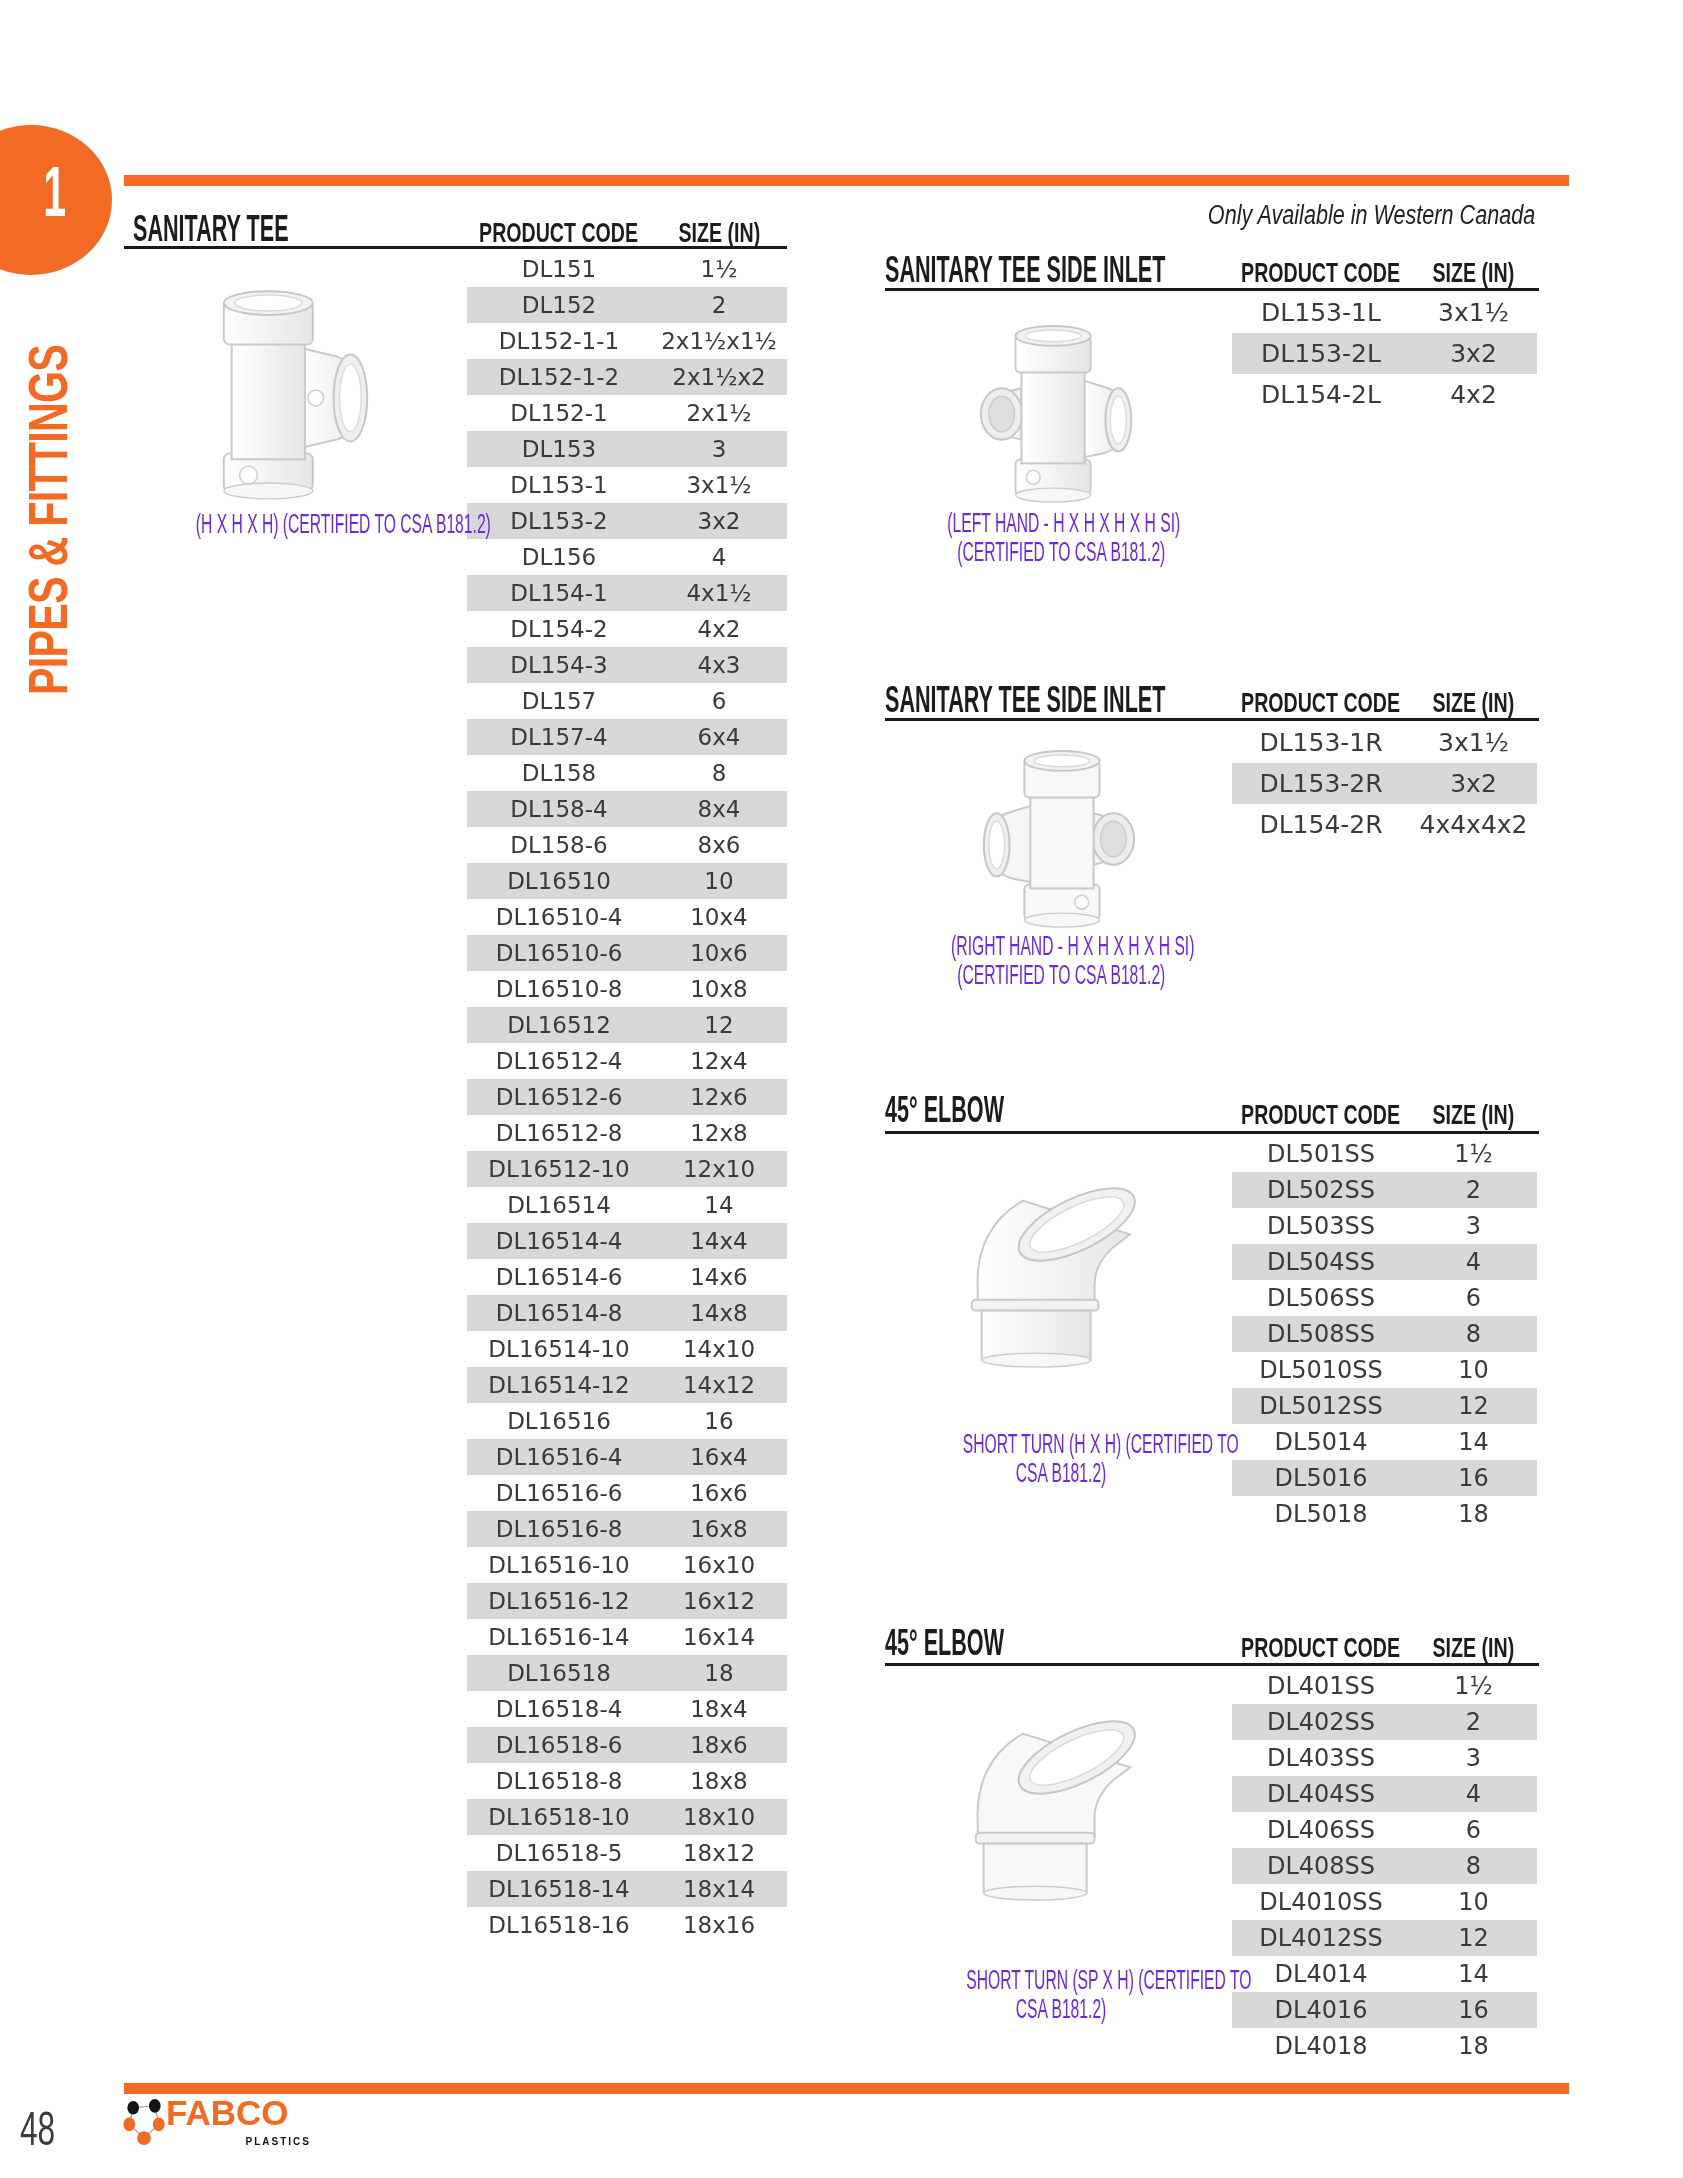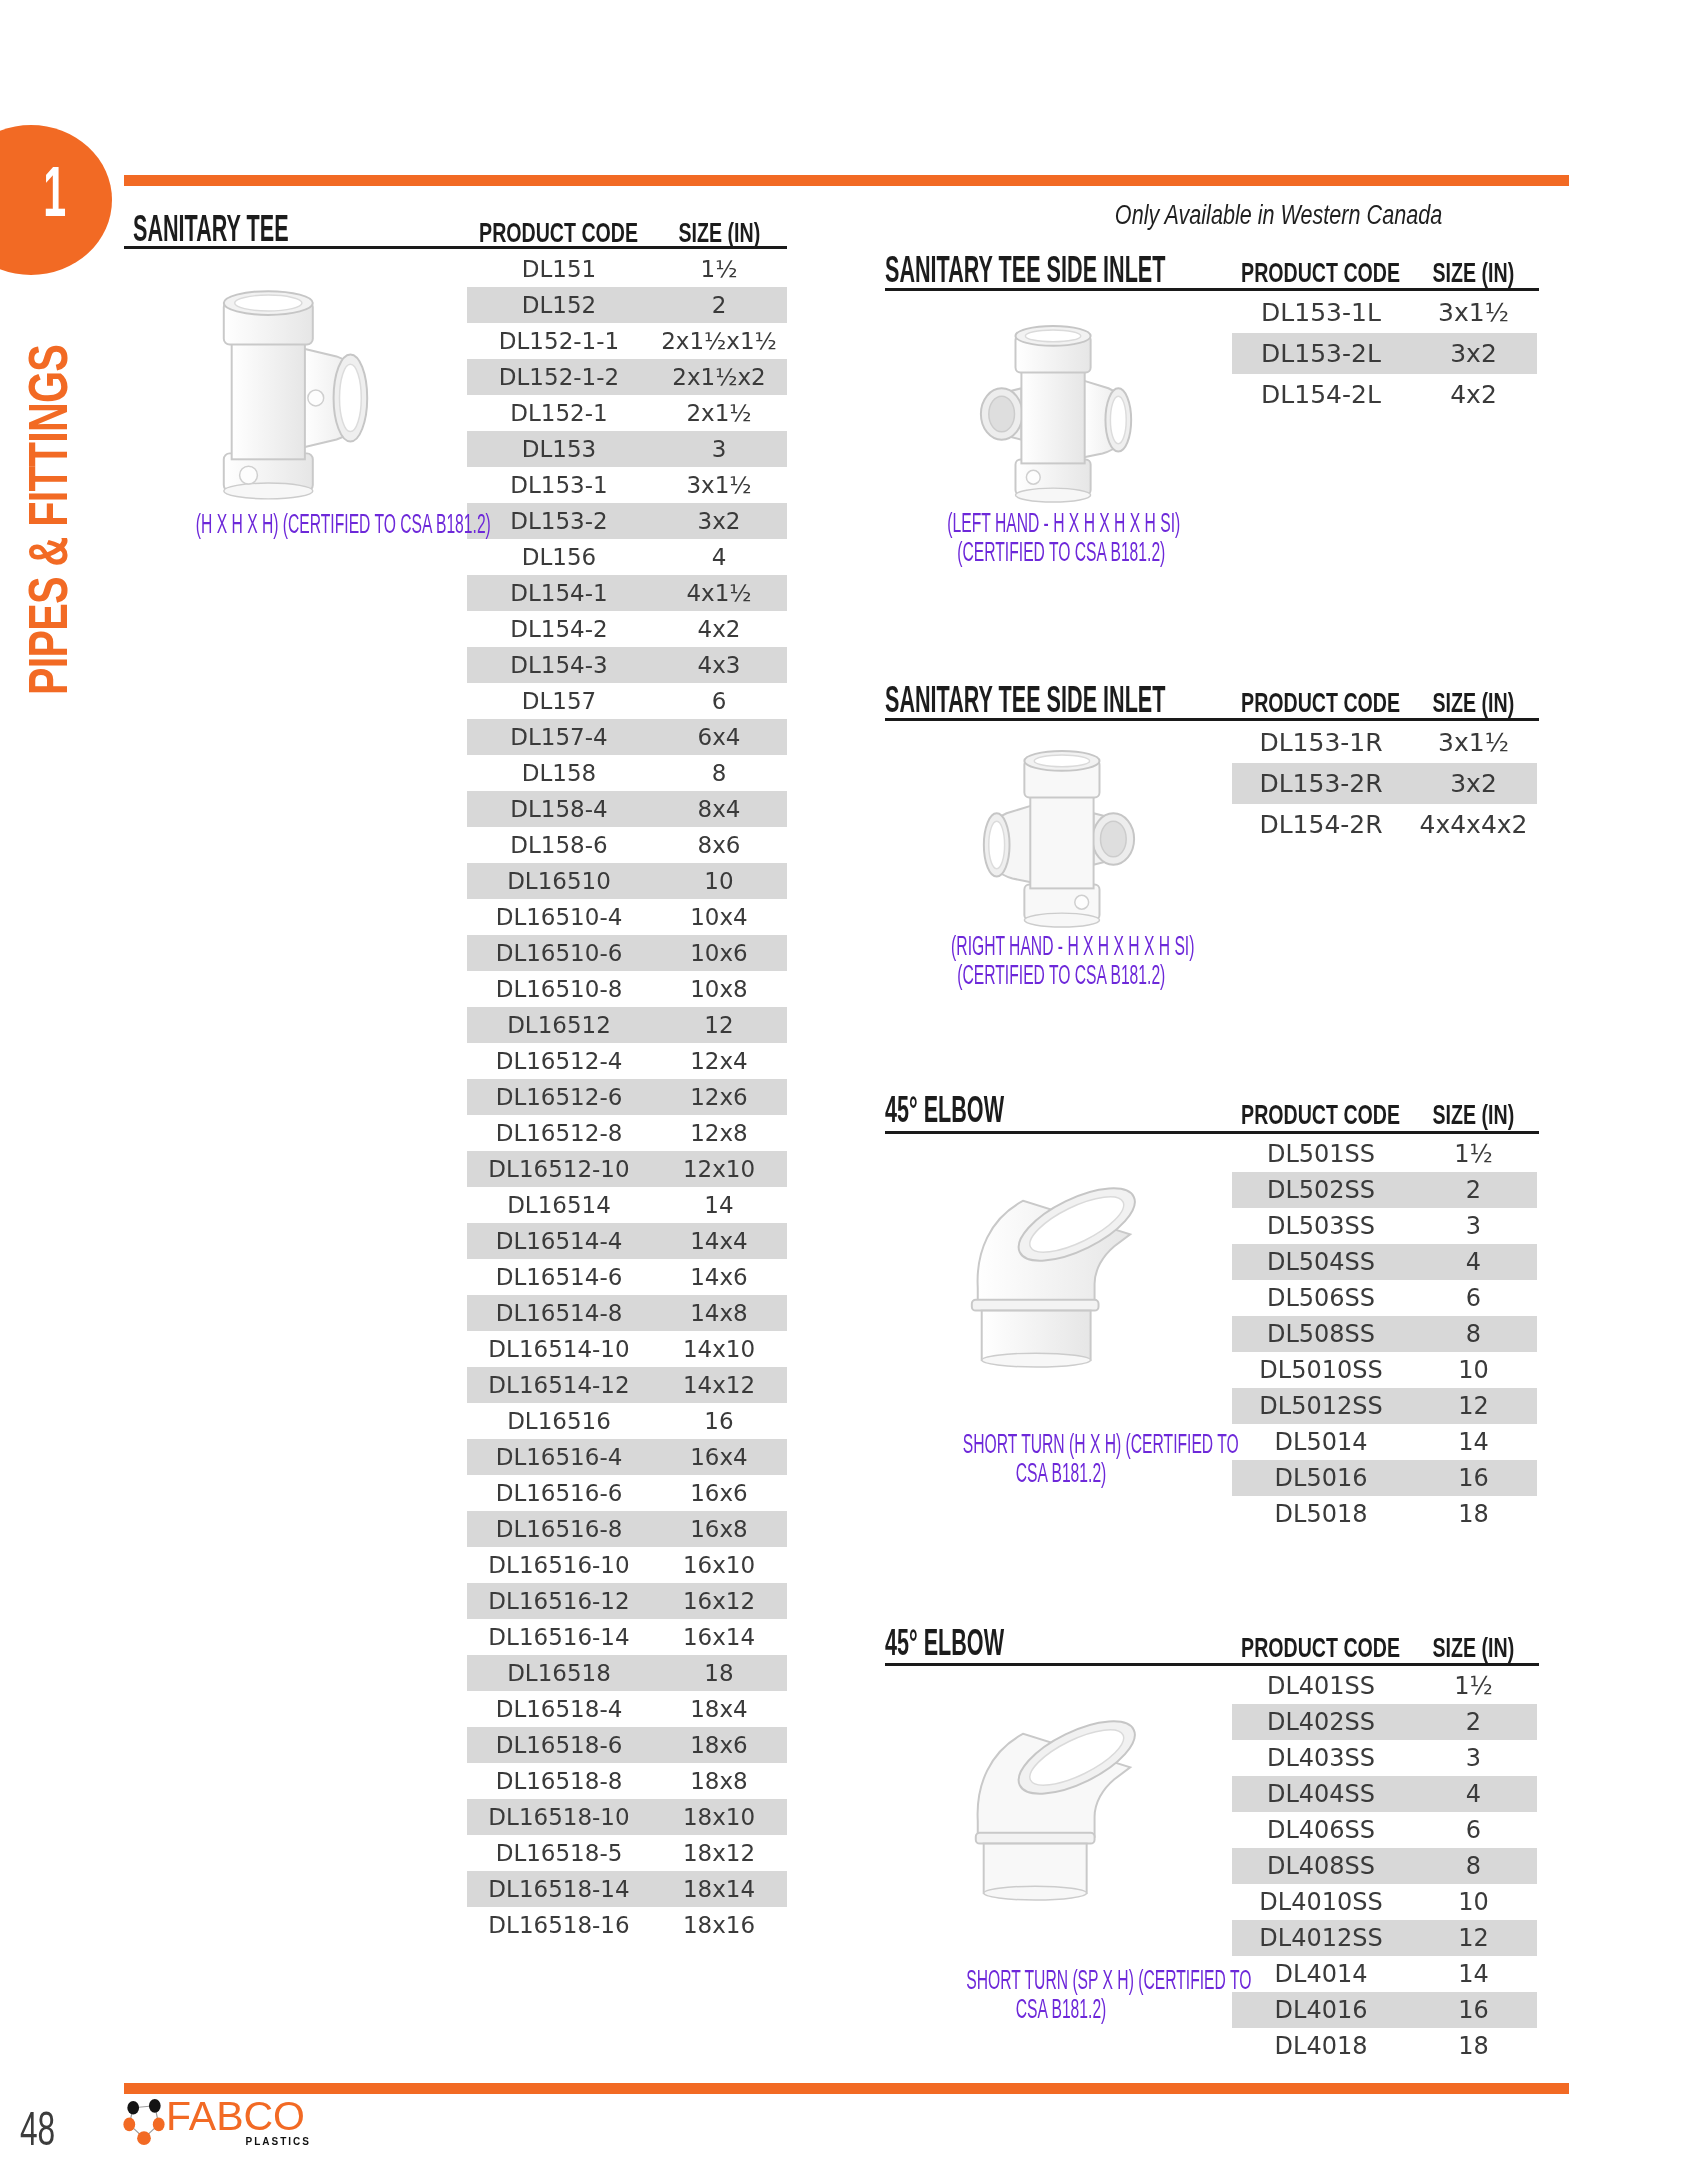--- a/index.html
+++ b/index.html
@@ -46,27 +46,27 @@
   .t-right .size{width:127px}
   .t-side{font-size:25px}
   .t-side .tr{height:41px;line-height:41px}
   .t-elbow{font-size:24px}
   .t-elbow .tr{height:36px;line-height:36px}
 
   
   .cap{position:absolute;text-align:center;font-size:27px;font-weight:400;color:#6d28d9;line-height:29px}
   .cap .cxc{transform:scaleX(.58)}
 
-  .note{left:941px;top:200px;width:594px;text-align:center;font-size:27px;font-style:italic;color:#1f1f1f}
+  .note{left:941px;top:200px;width:594px;text-align:right;font-size:27px;font-style:italic;color:#1f1f1f}
   .note .cxc{transform:scaleX(.80);transform-origin:right center}
 
   
   .page-num{left:20px;top:2101px;font-size:48px;font-weight:400;color:#3c3c3c}
   .page-num .t{display:inline-block;transform:scaleX(.66);transform-origin:left center}
-  .logo-word{left:166px;top:2093px;font-size:41px;font-weight:400;color:var(--accent);letter-spacing:0px}
+  .logo-word{left:166px;top:2093px;font-size:35px;font-weight:700;color:var(--accent);letter-spacing:0px}
   .logo-sub{left:228px;top:2136px;width:83px;text-align:right;font-size:10px;font-weight:700;letter-spacing:2px;color:#111}
   .site{left:589px;top:2095px;width:495px;text-align:center;font-size:34px;font-weight:700;color:#1d1d1d}
   .site .cxc{transform:scaleX(.76)}
 
   svg{display:block}
 </style>
 </head>
 <body>
 
 <div id="page">

